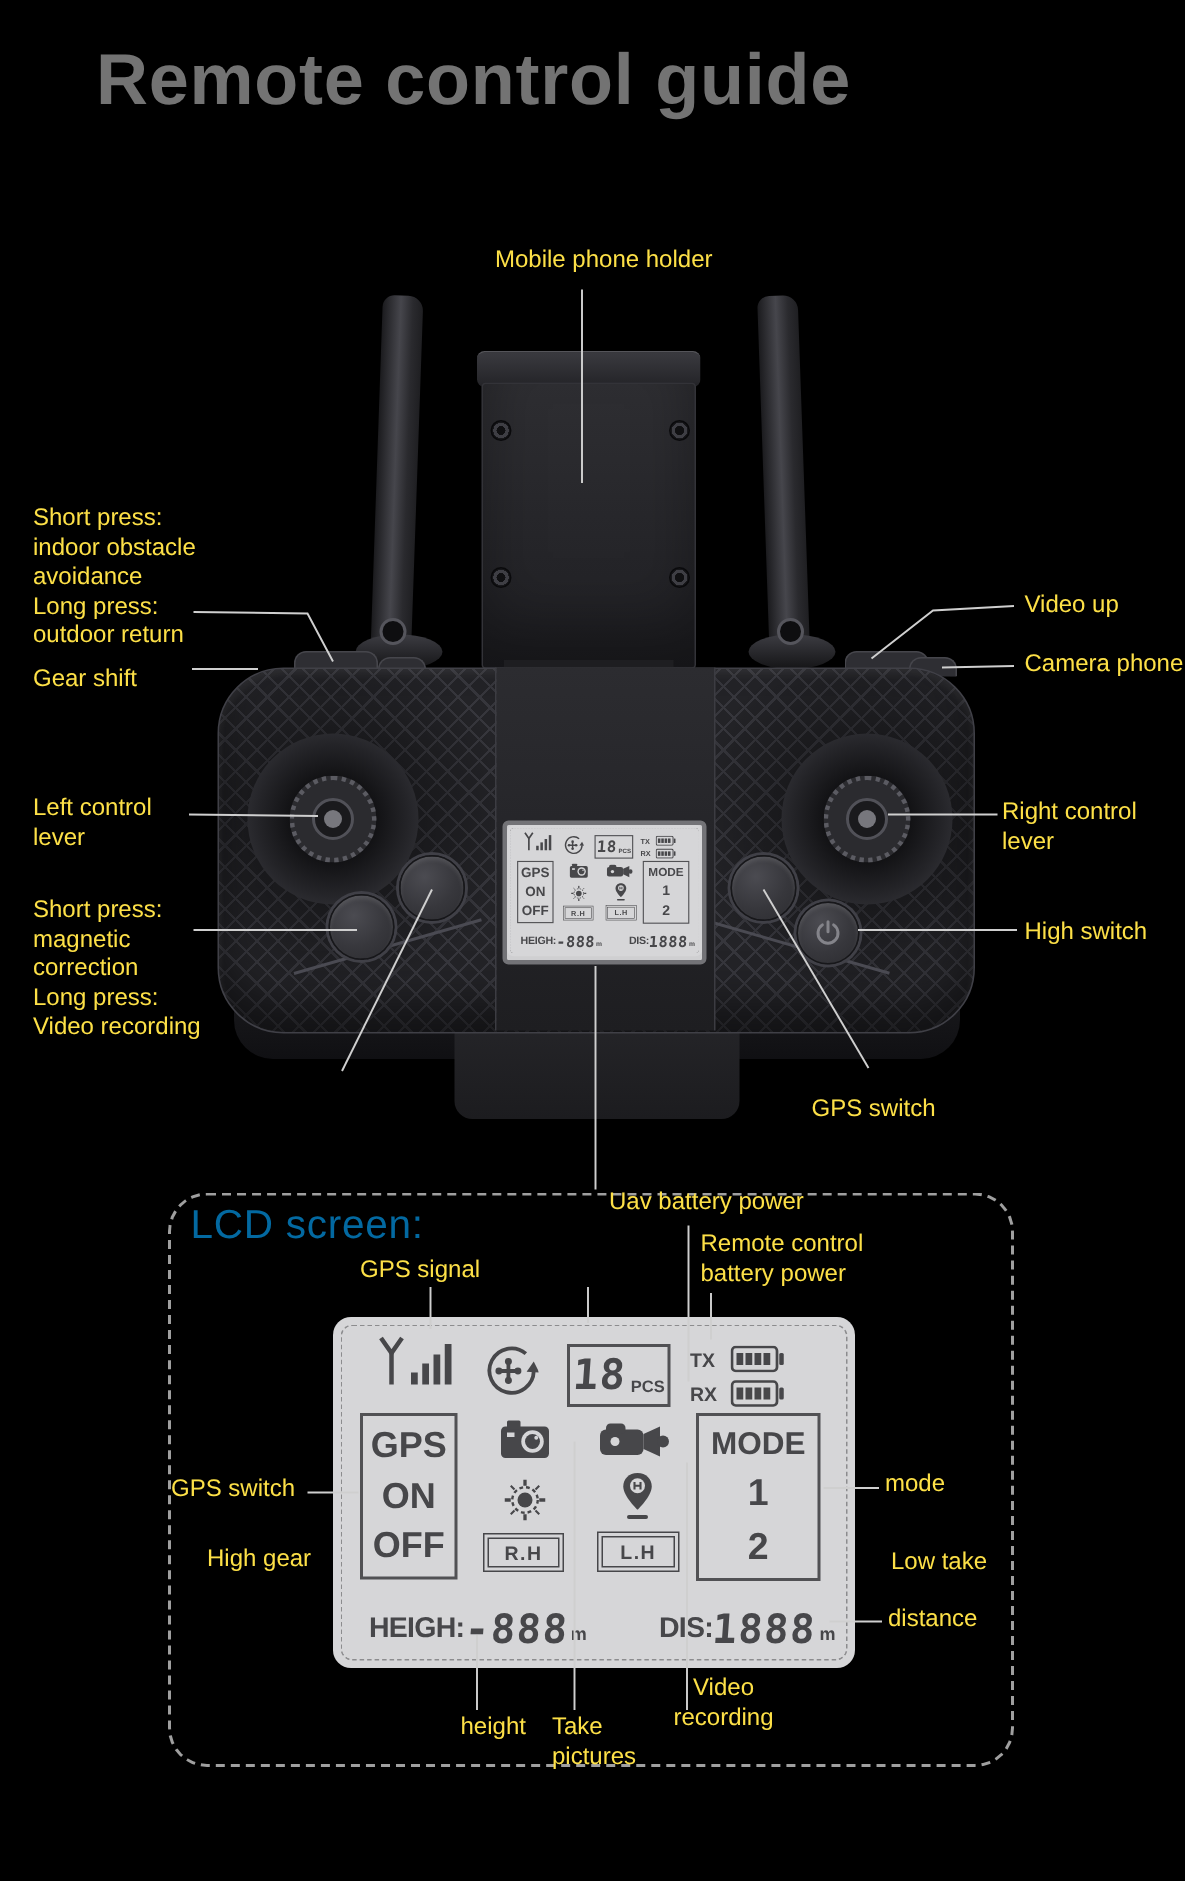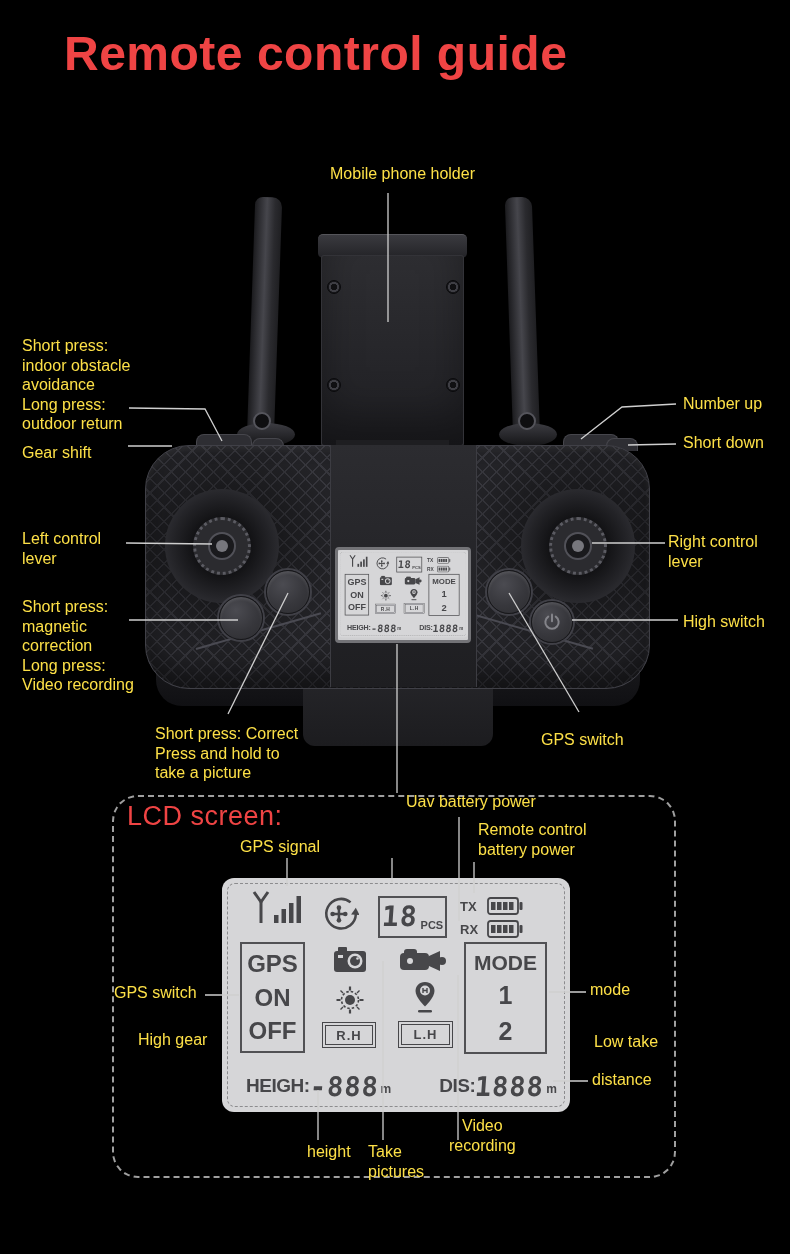--- a/index.html
+++ b/index.html
@@ -1,22 +1,22 @@
 <!DOCTYPE html>
 <html><head>
 <meta charset="utf-8">
 <style>
   html,body{margin:0;padding:0;background:#000;}
   #page{position:relative;width:790px;height:1254px;background:#000;overflow:hidden;
         font-family:"Liberation Sans",sans-serif;}
   .abs{position:absolute;}
   
-  #title{left:64px;top:26px;font-size:48px;font-weight:bold;color:#ef4444;letter-spacing:.5px;}
+  #title{left:64px;top:26px;font-size:48px;font-weight:bold;color:#737373;letter-spacing:.5px;}
   .lbl{position:absolute;color:#fde047;font-size:16px;line-height:19.5px;white-space:pre-line;z-index:11;}
-  #lcd-heading{left:127px;top:801px;font-size:27px;color:#ef4444;letter-spacing:.5px;z-index:11;}
+  #lcd-heading{left:127px;top:801px;font-size:27px;color:#0369a1;letter-spacing:.5px;z-index:11;}
   
   #callouts{position:absolute;left:0;top:0;z-index:10;pointer-events:none;}
   #callouts path{stroke:#cfcfcf;stroke-width:1.3;fill:none;}
   
   .antenna{position:absolute;width:27px;height:246px;top:197px;z-index:1;
     background:linear-gradient(90deg,#1b1b1e 0%,#46464c 45%,#2a2a2e 75%,#1f1f22 100%);
     border-radius:8px 10px 5px 5px;}
   #antenna-left{left:251px;transform:rotate(2deg);}
   #antenna-right{left:509px;transform:rotate(-2deg);}
   .ant-base{position:absolute;top:423px;width:58px;height:23px;border-radius:50%;z-index:1;
@@ -423,33 +423,30 @@
 Long press:
 outdoor return</div>
   <div class="lbl" style="left:22px;top:443px;">Gear shift</div>
   <div class="lbl" style="left:22px;top:529px;">Left control
 lever</div>
   <div class="lbl" style="left:22px;top:597px;">Short press:
 magnetic
 correction
 Long press:
 Video recording</div>
-  <div class="lbl" style="left:683px;top:394px;">Number up</div>
-  <div class="lbl" style="left:683px;top:433px;">Short down</div>
+  <div class="lbl" style="left:683px;top:394px;">Video up</div>
+  <div class="lbl" style="left:683px;top:433px;">Camera phone</div>
   <div class="lbl" style="left:668px;top:532px;">Right control
 lever</div>
   <div class="lbl" style="left:683px;top:612px;">High switch</div>
-  <div class="lbl" style="left:155px;top:724px;">Short press: Correct
-Press and hold to
-take a picture</div>
   <div class="lbl" style="left:541px;top:730px;">GPS switch</div>
 
   <div class="lbl" style="left:240px;top:837px;">GPS signal</div>
   <div class="lbl" style="left:406px;top:792px;">Uav battery power</div>
-  <div class="lbl" style="left:467px;top:820px;margin-left:11px;">Remote control
+  <div class="lbl" style="left:467px;top:820px;">Remote control
 battery power</div>
   <div class="lbl" style="left:114px;top:983px;">GPS switch</div>
   <div class="lbl" style="left:138px;top:1030px;">High gear</div>
   <div class="lbl" style="left:590px;top:980px;">mode</div>
   <div class="lbl" style="left:594px;top:1032px;">Low take</div>
   <div class="lbl" style="left:592px;top:1070px;">distance</div>
   <div class="lbl" style="left:307px;top:1142px;">height</div>
   <div class="lbl" style="left:368px;top:1142px;">Take
 pictures</div>
   <div class="lbl" style="left:449px;top:1116px;text-align:center;">Video

